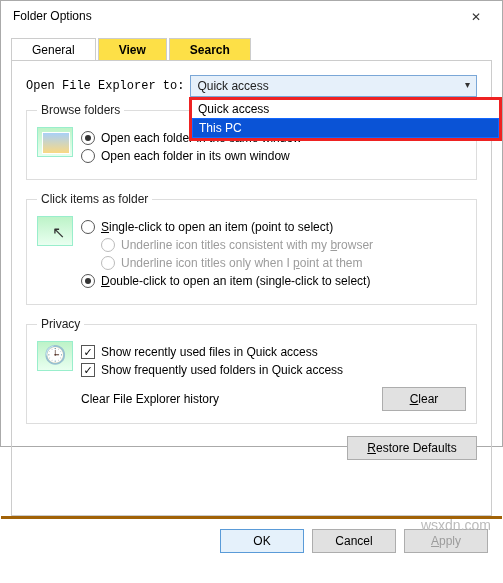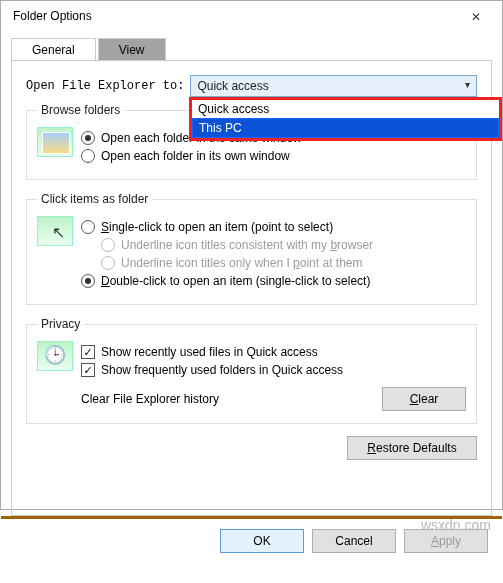--- a/index.html
+++ b/index.html
@@ -1,25 +1,25 @@
 <!DOCTYPE html>
 <html><head>
 <meta charset="utf-8">
 <style>
   * { box-sizing: border-box; font-family: "Segoe UI", Tahoma, sans-serif; font-size: 12px; }
   body { margin: 0; width: 503px; height: 583px; background: #fff; color: #000; }
-  .window { width: 503px; height: 510px; border: 1px solid #aaa; background: #fff; display: flex; flex-direction: column; }
+  .window { width: 503px; height: 447px; border: 1px solid #aaa; background: #fff; display: flex; flex-direction: column; }
   .titlebar { display: flex; align-items: center; justify-content: space-between; height: 30px; padding: 0 6px 0 12px; }
   .titlebar .title { font-size: 12px; }
   .titlebar .close { width: 40px; text-align: center; font-size: 16px; line-height: 30px; color: #333; cursor: default; }
   .tabs { position: relative; margin: 6px 10px 0 10px; }
   .tabrow { display: flex; }
   .tab { padding: 4px 20px; border: 1px solid #ccc; border-bottom: none; background: #fff; margin-right: 2px; cursor: default; position: relative; top: 1px; }
   .tab.active { background: #fff; }
-  .tab.inactive { background: #a3a3a3; }
+  .tab.inactive { background: #fde047; font-weight: bold; }
   .tabpage { border: 1px solid #ccc; padding: 14px 14px 10px 14px; min-height: 456px; position: relative; }
   .row { display: flex; align-items: center; margin-bottom: 6px; }
   .lbl { margin-right: 6px; font-family: Liberation Mono, monospace; }
   .select { width: 290px; height: 22px; border: 1px solid #7aa7d7; background: #e6f0fa; padding: 0 22px 0 6px; position: relative; display: flex; align-items: center; color: #222; }
   .select .chev { position: absolute; right: 6px; top: 3px; color: #333; font-size: 10px; }
   .dropdown { position: absolute; left: 163px; top: 22px; width: 313px; border: 3px solid #e22; background: #fff; z-index: 10; }
   .dropdown .opt { padding: 2px 6px; background: #fff; color: #000; }
   .dropdown .opt.sel { background: #0a53d6; color: #fff; border: 1px solid #16f; }
   fieldset { border: 1px solid #ddd; margin: 6px 0 12px 0; padding: 10px 10px 12px 10px; position: relative; }
   legend { padding: 0 4px; color: #222; }
@@ -57,20 +57,21 @@
     <div class="title">Folder Options</div>
     <div class="close">
       <span>✕</span>
     </div>
   </div>
 
   <div class="tabs">
     <div class="tabrow">
       <div class="tab active">General</div>
       <div class="tab inactive">View</div>
+      <div class="tab inactive">Search</div>
     </div>
 
     <div class="tabpage">
 
       <div class="row" style="position:relative;">
         <span class="lbl">Open File Explorer to:</span>
         <div class="select" style="flex:1;">
           <span>Quick access</span>
           <span class="chev">▾</span>
         </div>

